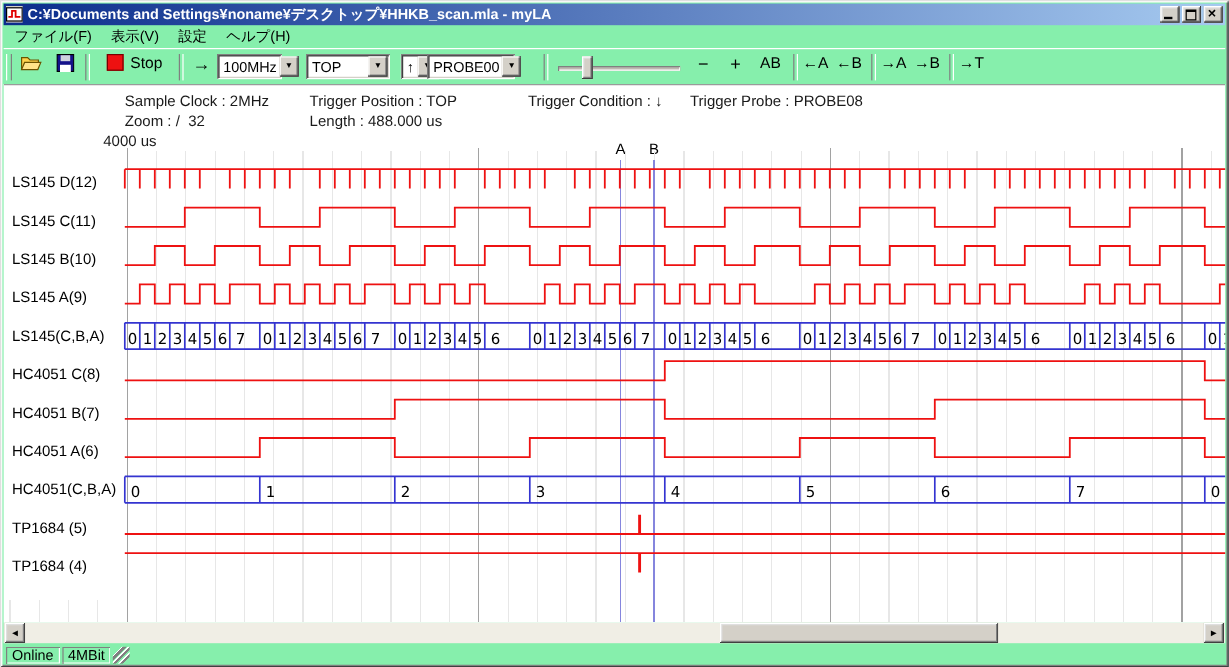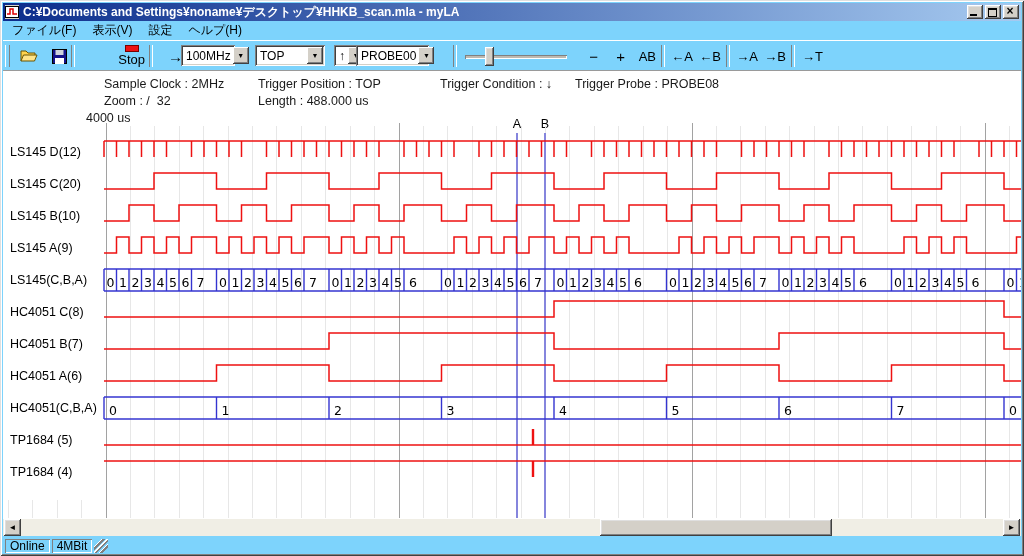--- a/index.html
+++ b/index.html
@@ -1,30 +1,30 @@
 <!DOCTYPE html>
 <html><head>
 <meta charset="utf-8">
 <style>
   html,body{margin:0;padding:0;background:#3a6ea5;}
-  .w{position:relative;width:1024px;height:556px;background:#7dd3fc;
+  .w{position:relative;width:1024px;height:556px;background:#86efac;
      font-family:"Liberation Sans",sans-serif;overflow:hidden;
      box-shadow:inset 1px 1px 0 #dfdfdf,inset -1px -1px 0 #404040,inset 2px 2px 0 #fff,inset -2px -2px 0 #808080;}
   .raised{box-shadow:inset -1px -1px 0 #404040,inset 1px 1px 0 #fff,inset -2px -2px 0 #808080,inset 2px 2px 0 #dfdfdf;background:#d4d0c8;}
   .titlebar{position:absolute;left:3px;top:3px;width:1018px;height:18px;
      background:linear-gradient(90deg,#0b2d8c,#a6caf0);display:flex;align-items:center;padding:0 2px;box-sizing:border-box;}
   .title-text{color:#fff;font-weight:bold;font-size:12px;margin-left:4px;flex:1;white-space:nowrap;overflow:hidden;}
   .tbtn{width:16px;height:14px;margin-left:2px;position:relative;flex:0 0 auto;}
   .g-min::after{content:"";position:absolute;left:3px;bottom:3px;width:7px;height:2px;background:#000;}
   .g-max::after{content:"";position:absolute;left:3px;top:3px;width:7px;height:6px;border:1px solid #000;border-top-width:2px;}
   .g-cls::after{content:"×";position:absolute;left:0;top:0;width:14px;height:12px;text-align:center;font-size:12px;font-weight:bold;line-height:12px;color:#000;}
   .menubar{position:absolute;left:3px;top:21px;width:1018px;height:19px;display:flex;align-items:center;font-size:12px;color:#000;padding-left:1px;box-sizing:border-box;}
   .menu-item{padding:2px 8px;}
   .toolbar{position:absolute;left:3px;top:40px;width:1018px;height:30px;border-top:1px solid #fff;box-sizing:border-box;}
-  .tb{position:absolute;top:4px;height:22px;display:flex;align-items:flex-end;justify-content:center;font-size:13px;color:#000;flex-direction:column;}
+  .tb{position:absolute;top:4px;height:22px;display:flex;align-items:flex-start;justify-content:center;font-size:13px;color:#000;}
   .sep{position:absolute;top:4px;width:2px;height:22px;border-left:1px solid #808080;border-right:1px solid #fff;}
   .grip-v{position:absolute;top:4px;width:3px;height:22px;border-left:1px solid #fff;border-right:1px solid #808080;}
   .combo{position:absolute;top:4px;height:21px;background:#fff;display:flex;align-items:center;
      box-shadow:inset 1px 1px 0 #808080,inset -1px -1px 0 #fff,inset 2px 2px 0 #404040,inset -2px -2px 0 #d4d0c8;}
   .combo .val{flex:1;font-size:12px;padding-left:5px;white-space:nowrap;}
   .combo .dd{width:16px;height:17px;margin:2px;font-size:7px;display:flex;align-items:center;justify-content:center;
      box-shadow:inset -1px -1px 0 #404040,inset 1px 1px 0 #fff,inset -2px -2px 0 #808080;background:#d4d0c8;flex:0 0 auto;}
   .stop-sq{width:12px;height:12px;background:#ee1111;border:1px solid #700;margin-right:6px;}
   .sl-track{position:absolute;left:462px;top:14px;width:102px;height:4px;background:#bdb9b1;
      box-shadow:inset 1px 1px 0 #808080,inset -1px -1px 0 #fff;}
@@ -145,21 +145,21 @@
     <div class="inf" style="left:255px;top:7px">Trigger Position : TOP</div>
     <div class="inf" style="left:437px;top:7px">Trigger Condition : ↓</div>
     <div class="inf" style="left:572px;top:7px">Trigger Probe : PROBE08</div>
     <div class="inf" style="left:101px;top:24px">Zoom : /  32</div>
     <div class="inf" style="left:255px;top:24px">Length : 488.000 us</div>
     <div class="inf" style="left:83px;top:41px">4000 us</div>
     <div class="cursor-label" style="left:504px;top:47px">A</div>
     <div class="cursor-label" style="left:532px;top:47px">B</div>
 
     <div class="chlabel" style="top:75px">LS145 D(12)</div>
-    <div class="chlabel" style="top:107px">LS145 C(20)</div>
+    <div class="chlabel" style="top:107px">LS145 C(11)</div>
     <div class="chlabel" style="top:139px">LS145 B(10)</div>
     <div class="chlabel" style="top:171px">LS145 A(9)</div>
     <div class="chlabel" style="top:203px">LS145(C,B,A)</div>
     <div class="chlabel" style="top:235px">HC4051 C(8)</div>
     <div class="chlabel" style="top:267px">HC4051 B(7)</div>
     <div class="chlabel" style="top:299px">HC4051 A(6)</div>
     <div class="chlabel" style="top:331px">HC4051(C,B,A)</div>
     <div class="chlabel" style="top:363px">TP1684 (5)</div>
     <div class="chlabel" style="top:395px">TP1684 (4)</div>
 

